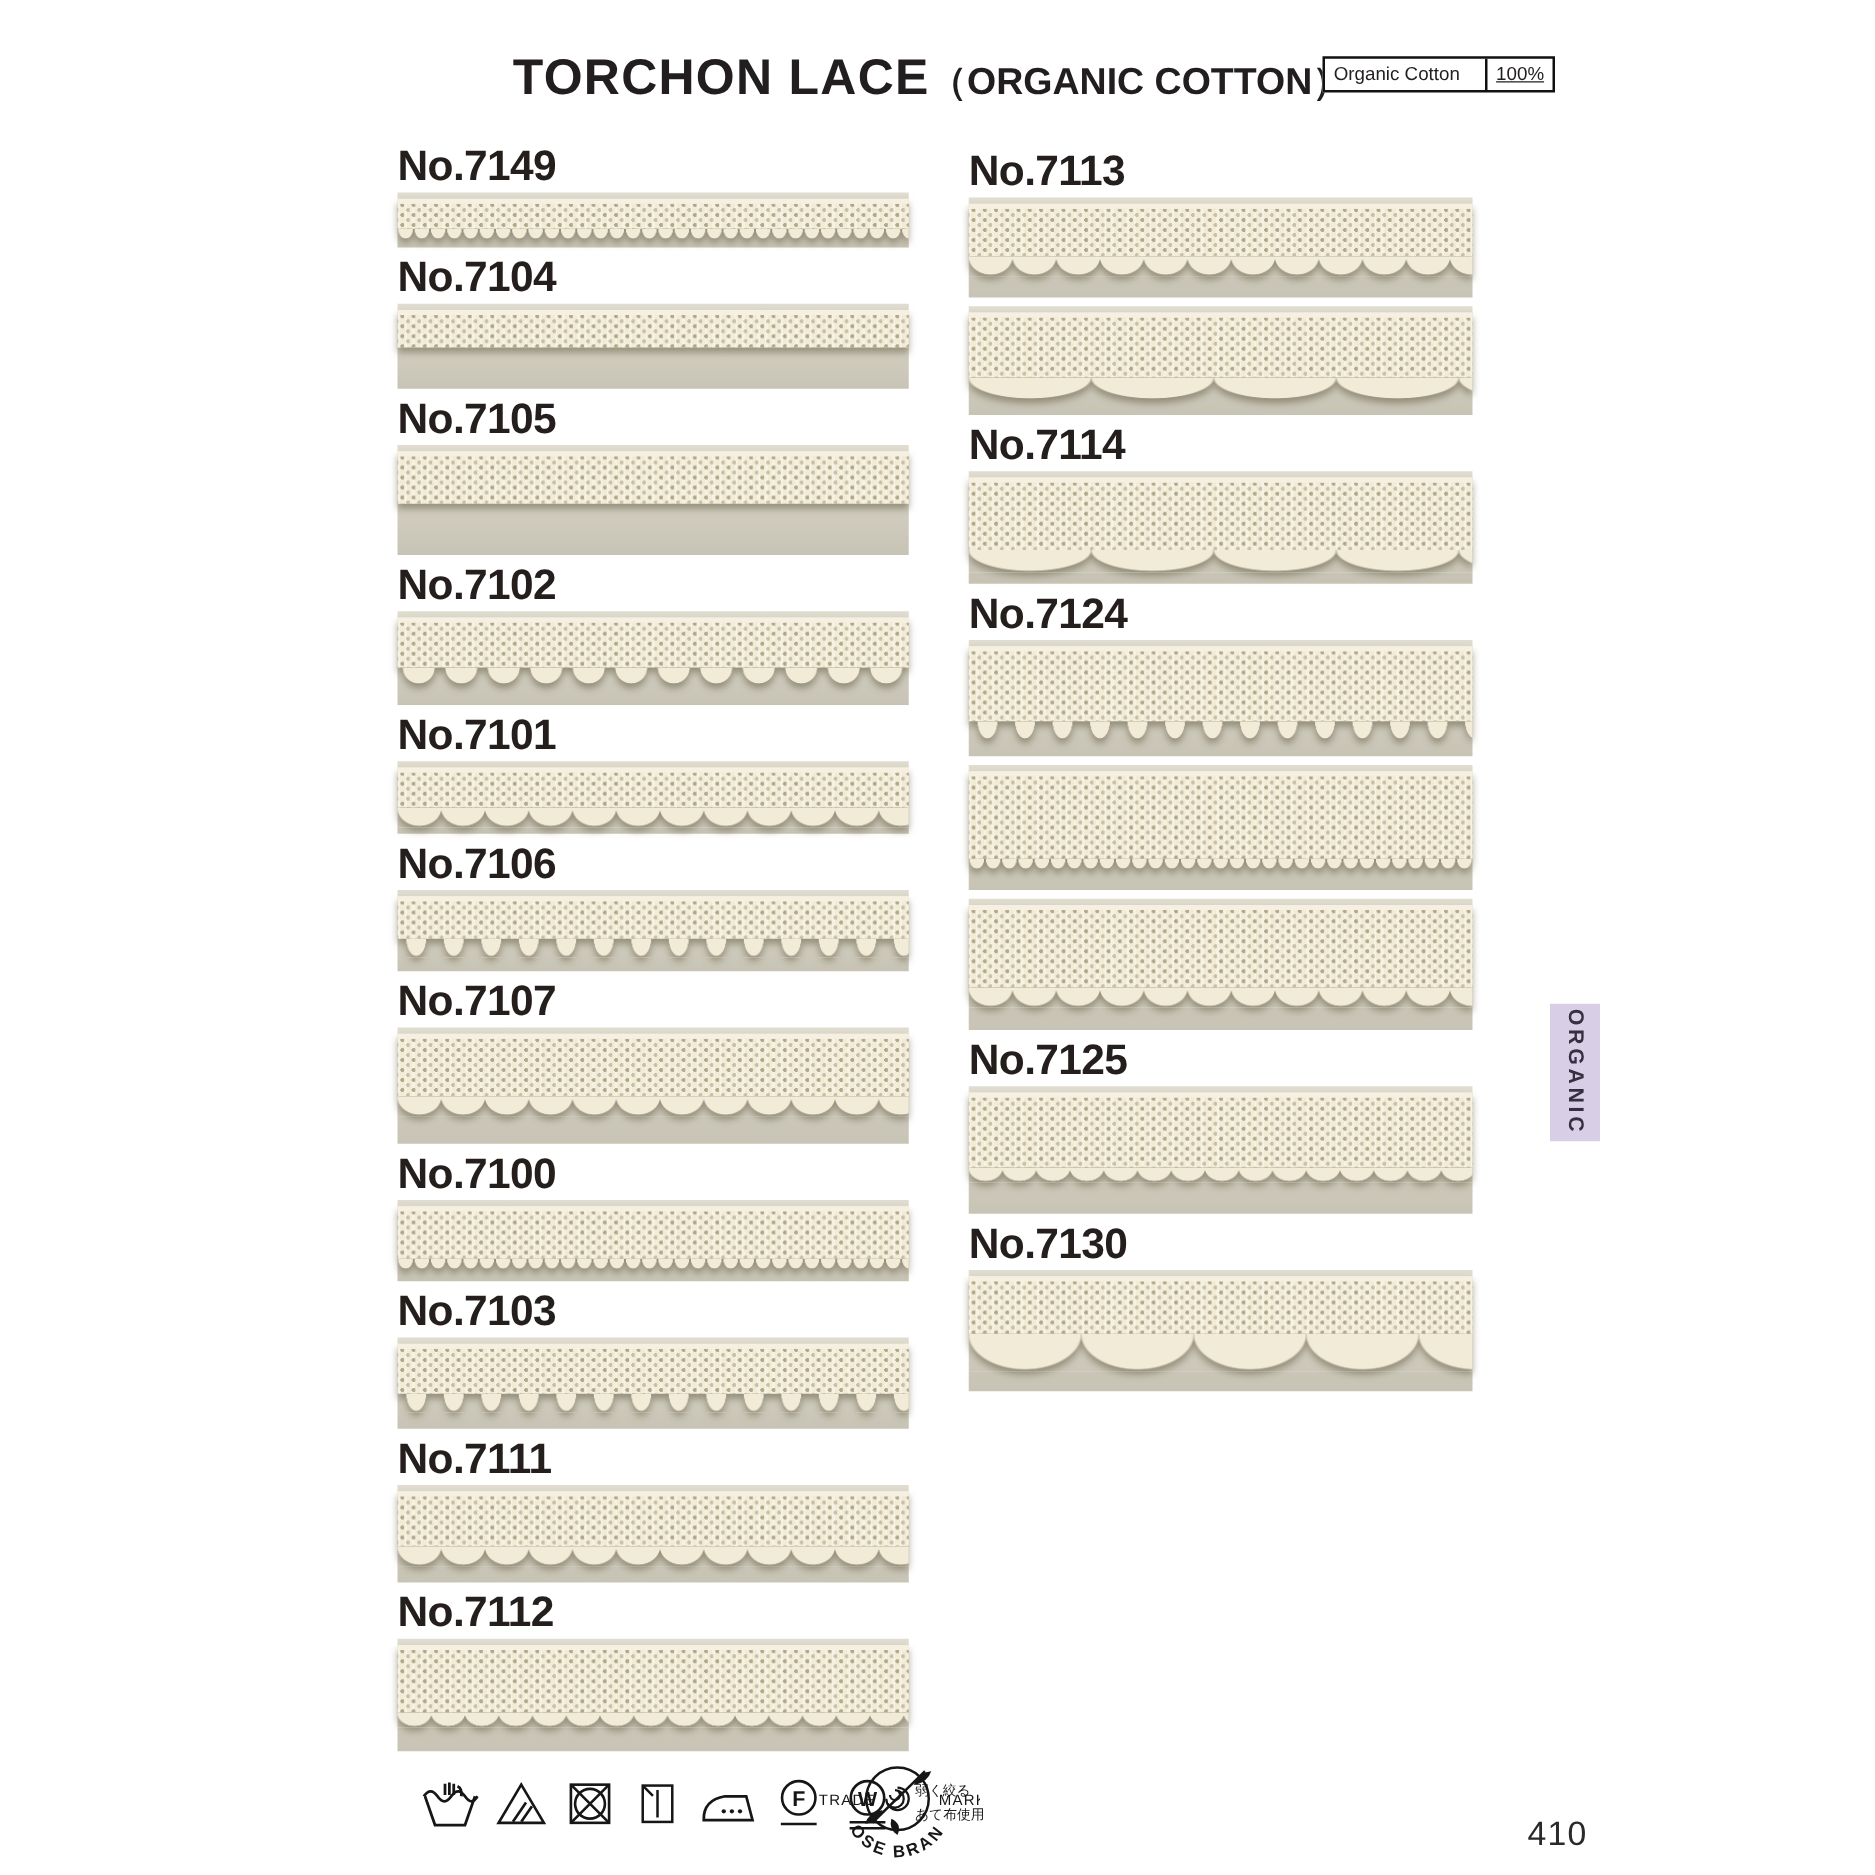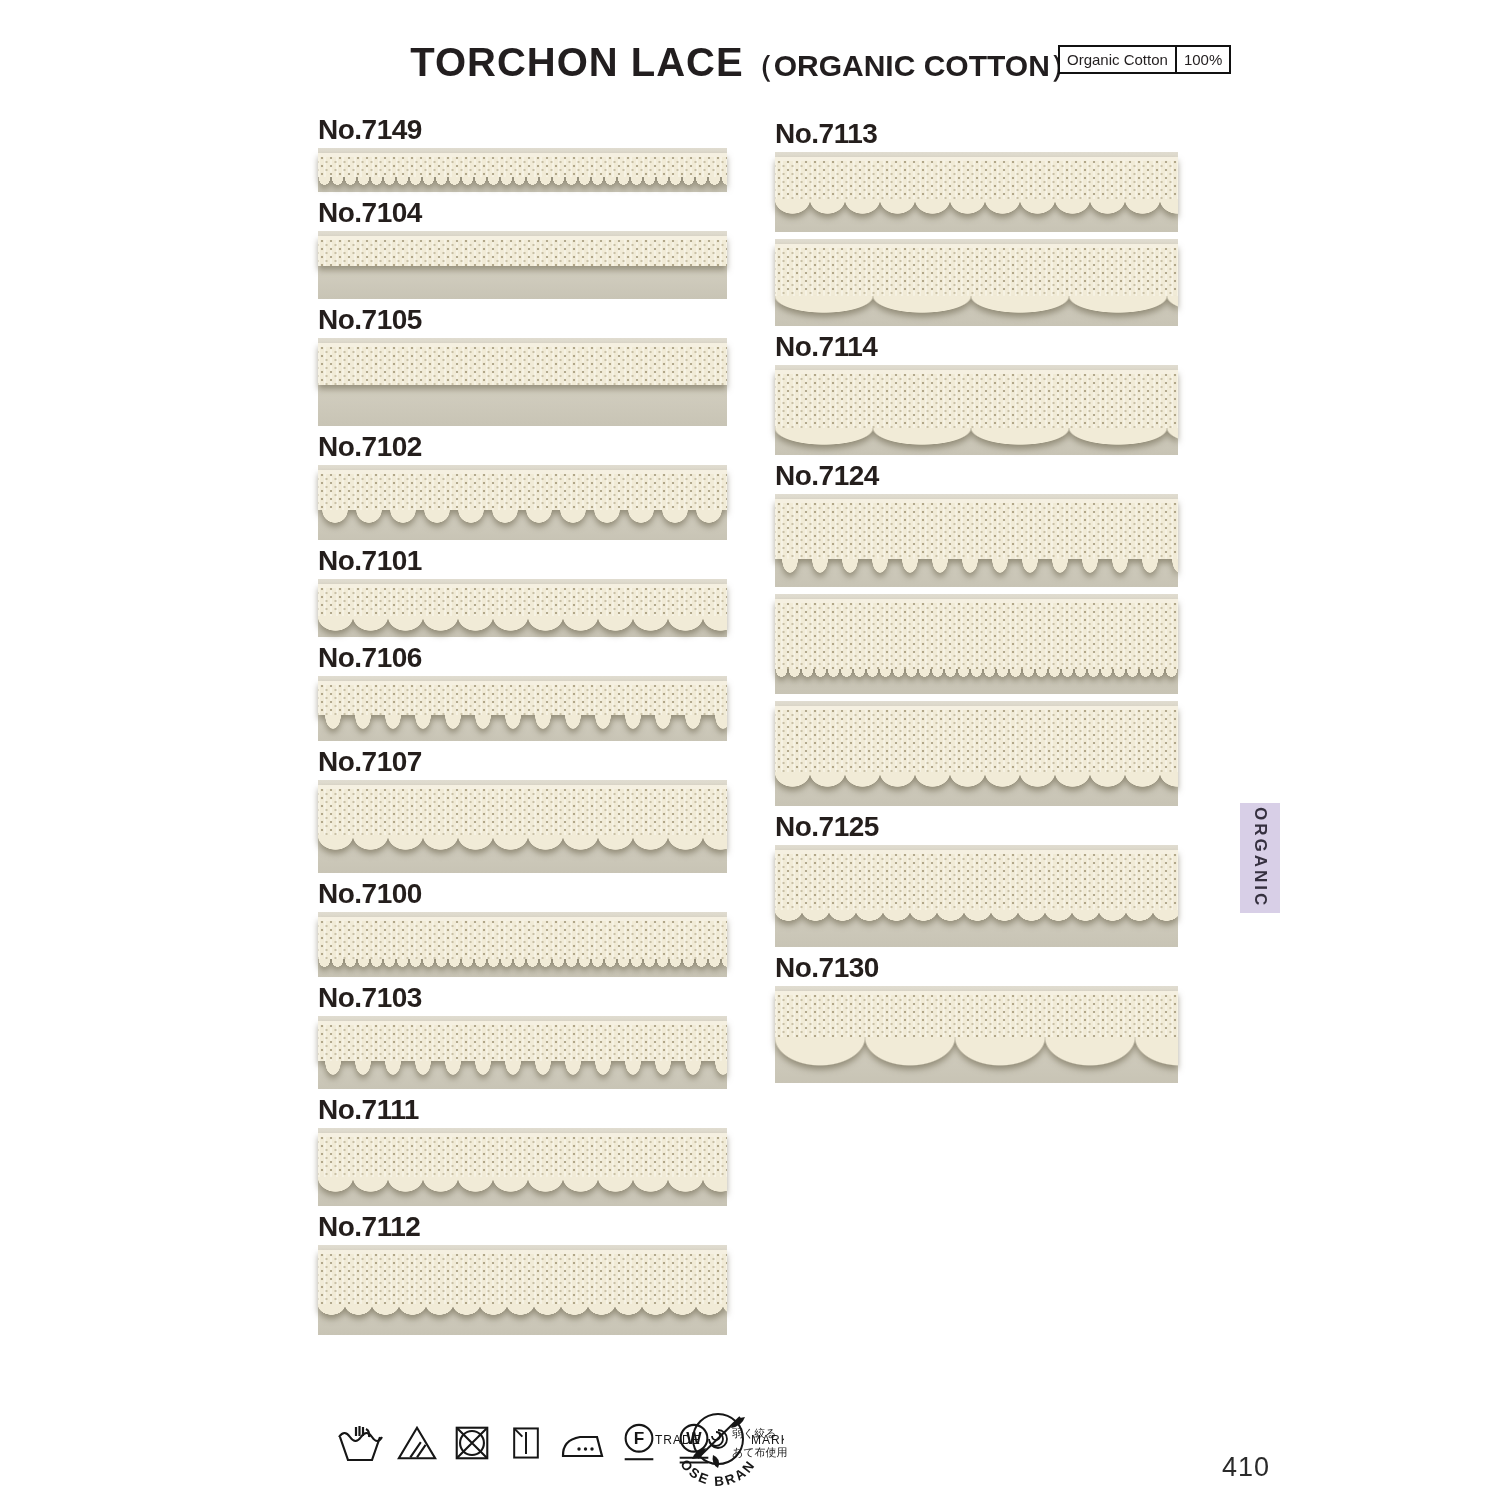--- a/index.html
+++ b/index.html
@@ -6,30 +6,30 @@
   .page{position:relative;width:1500px;height:1500px;background:#ffffff;
         font-family:"Liberation Sans",sans-serif;color:#221e1f;overflow:hidden;}
 
   
   .title-block{position:absolute;top:40px;left:0;width:1490px;text-align:center;}
   .title-en{font-size:40px;font-weight:bold;letter-spacing:1px;}
   .title-paren{font-size:30px;font-weight:bold;}
   .title-ja{font-size:22px;margin-top:8px;letter-spacing:2px;}
 
   .badge{position:absolute;top:45px;left:1058px;display:inline-flex;align-items:flex-start;
-         border:2px solid #111;background:#fff;}
+         border:2px solid #111;background:#fff;gap:13px;}
   .badge span{font-size:15px;padding:4px 7px;white-space:nowrap;}
-  .badge .badge-right{border-left:2px solid #111;}
+  .badge .badge-right{border-left:2px solid #111;text-decoration:underline;}
 
   
   .col{position:absolute;}
   .col-left{left:318px;top:116px;width:409px;}
   .col-right{left:775px;top:120px;width:403px;}
   .sample{margin-bottom:7px;}
-  .num-label{font-size:28px;font-weight:bold;line-height:1;margin:0 0 4px;color:#241e1c;letter-spacing:-0.5px;}
+  .num-label{font-size:34px;font-weight:bold;line-height:1;margin:0 0 4px;color:#241e1c;letter-spacing:-0.5px;}
   .photo{box-sizing:border-box;height:var(--ph,70px);padding-top:5px;
          background:linear-gradient(180deg,#e0dcd0 0%,#d5d1c3 40%,#c8c4b5 100%);}
   .lace{--lace:#f1ebd7;filter:drop-shadow(0 4px 3px rgba(90,82,56,.5));}
   .lace .body{background-color:var(--lace);border-top:4px solid #f5f0e1;box-sizing:border-box;
     background-image:
       radial-gradient(2.4px 2.4px at 4px 4px, rgba(150,138,104,.7) 60%, transparent 66%),
       radial-gradient(2.4px 2.4px at 4px 4px, rgba(150,138,104,.45) 60%, transparent 66%),
       repeating-linear-gradient(90deg, rgba(255,255,250,.35) 0 2px, transparent 2px 6px);
     background-size:9px 8px,9px 8px,100% 100%;
     background-position:0 5px,4.5px 9px,0 0;}

